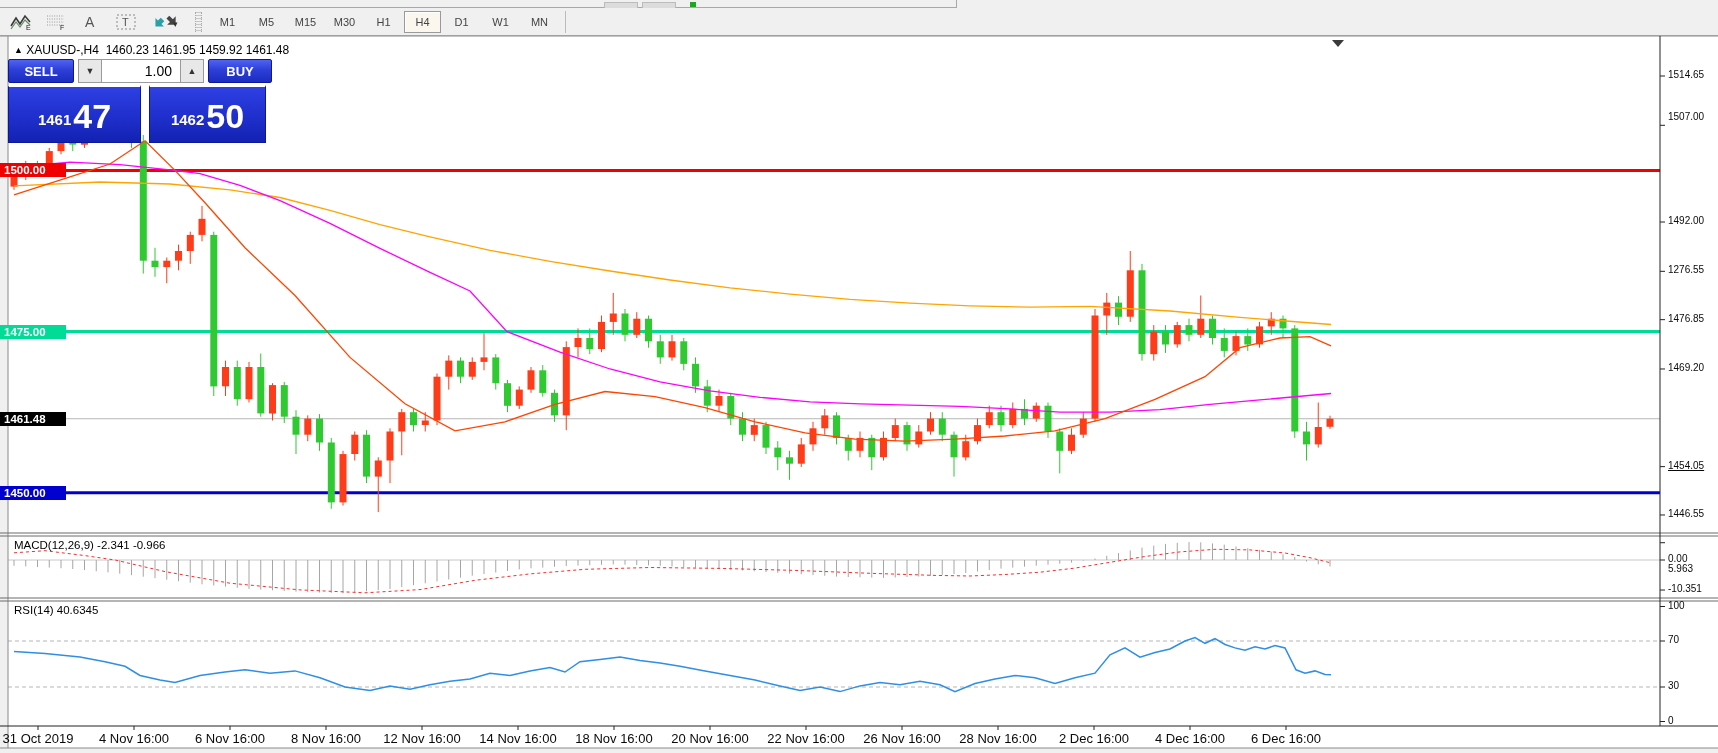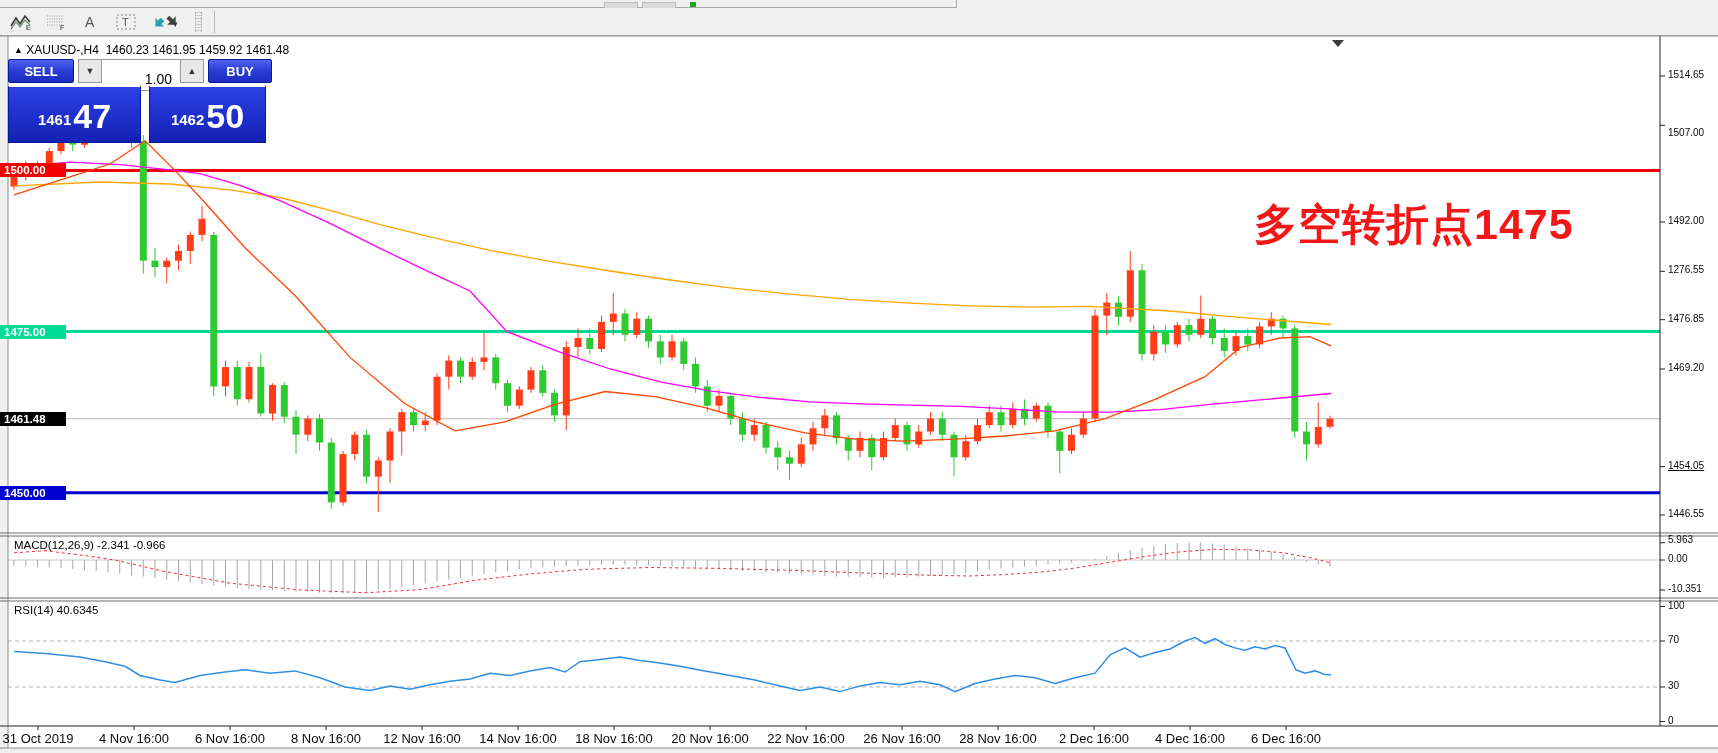--- a/index.html
+++ b/index.html
@@ -38,21 +38,21 @@
   #trade-panel{position:absolute;left:8px;top:59px;width:290px;height:72px;}
   #tp-row1{display:flex;height:24px;}
   .tp-btn{height:24px;border:1px solid #0a1899;border-radius:2px;color:#fff;font-size:13px;font-weight:bold;
       background:linear-gradient(#5063f2 0%,#2d3fd8 45%,#1c2cc0 100%);display:flex;align-items:center;justify-content:center;}
   #sell-btn{width:66px;}
   #buy-btn{width:64px;margin-left:4px;}
   #vol-box{display:flex;height:24px;margin-left:4px;}
   .vol-arrow{width:24px;height:24px;background:#e8e8e8;border:1px solid #9a9a9a;font-size:9px;color:#333;
       display:flex;align-items:center;justify-content:center;padding:0;}
   #vol-input{width:70px;height:22px;border:1px solid #9a9a9a;border-left:none;border-right:none;
-      font-size:14px;text-align:right;padding:8px 8px 0 0;font-family:"Liberation Sans",sans-serif;}
+      font-size:14px;text-align:right;padding:0 8px 0 0;font-family:"Liberation Sans",sans-serif;}
   #tp-row2{display:flex;margin-top:2px;}
   .quote-box{height:44px;color:#fff;background:linear-gradient(#2e40e4 0%,#1f2fcc 55%,#1322b2 100%);
       border:1px solid #0a1899;border-top:2px solid #ffffff;display:flex;align-items:flex-end;justify-content:center;padding-bottom:11px;}
   #bid-box{width:131px;}
   #ask-box{width:115px;margin-left:8px;}
   .q-small{font-size:15px;font-weight:bold;margin:0 2px 3px 0;}
   .q-big{font-size:34px;font-weight:bold;line-height:30px;}
 </style>
 </head>
 <body>
@@ -96,20 +96,31 @@
       </svg>
     </div>
     <div class="tb-icon" style="width:34px">
       <svg width="30" height="18" viewBox="0 0 30 18">
         <path d="M4,10 L10,4 L10,7.5 L14,7.5 L14,12.5 L10,12.5 L10,16 Z" transform="rotate(-45 9 10)" fill="#2aa0a8"></path>
         <path d="M10,4 L16,10 L12,10 L12,15 L8,15 L8,10 L4,10 Z" transform="translate(8,-1) rotate(135 12 10)" fill="#444"></path>
         <text x="23" y="14" font-size="9" fill="#333">▾</text>
       </svg>
     </div>
     <div class="tb-grip"></div>
+    <div id="tf-buttons" style="display:flex;align-items:center;">
+        <div class="tf-btn">M1</div>
+        <div class="tf-btn">M5</div>
+        <div class="tf-btn">M15</div>
+        <div class="tf-btn">M30</div>
+        <div class="tf-btn">H1</div>
+        <div class="tf-btn active">H4</div>
+        <div class="tf-btn">D1</div>
+        <div class="tf-btn">W1</div>
+        <div class="tf-btn">MN</div>
+      </div>
     <div class="tb-sep"></div>
   </div>
 
   <div id="chart-bg"></div>
   <svg id="chart-svg" width="1718" height="753">
       <line x1="8" y1="170.43390000000056" x2="1660" y2="170.43390000000056" stroke="#f00000" stroke-width="3"></line>
       <line x1="8" y1="331.58390000000054" x2="1660" y2="331.58390000000054" stroke="#00dc96" stroke-width="3"></line>
       <line x1="8" y1="418.73382000000043" x2="1660" y2="418.73382000000043" stroke="#b8b8b8" stroke-width="1"></line>
       <line x1="8" y1="492.7339000000006" x2="1660" y2="492.7339000000006" stroke="#0000d0" stroke-width="3"></line>
       <g>
@@ -528,39 +539,38 @@
         <span class="q-small">1461</span>
         <span class="q-big">47</span>
       </div>
       <div class="quote-box" id="ask-box">
         <span class="q-small">1462</span>
         <span class="q-big">50</span>
       </div>
     </div>
   </div>
 
-  <div id="annotation">多空转折点1475</div>
 
   <div class="ind-label" style="top:539px;">MACD(12,26,9) -2.341 -0.966</div>
   <div class="ind-label" style="top:604px;">RSI(14) 40.6345</div>
 
   <div id="gen-labels">
       <div class="axis-label" style="left: 1668px; top: 69px;">1514.65</div>
-      <div class="axis-label" style="left: 1668px; top: 127px;">1507.00</div>
+      <div class="axis-label" style="left: 1668px; top: 111px;">1507.00</div>
       <div class="axis-label" style="left: 1668px; top: 215.002px;">1492.00</div>
       <div class="axis-label" style="left: 1668px; top: 264.314px;">1276.55</div>
       <div class="axis-label" style="left: 1668px; top: 312.659px;">1476.85</div>
       <div class="axis-label" style="left: 1668px; top: 361.971px;">1469.20</div>
       <div class="axis-label" style="left: 1668px; top: 459.628px; text-decoration: underline;">1454.05</div>
       <div class="axis-label" style="left: 1668px; top: 507.973px;">1446.55</div>
       <div class="axis-tag" style="left: 0px; top: 163.434px; background: rgb(240, 0, 0); color: rgb(255, 255, 255);">1500.00</div>
       <div class="axis-tag" style="left: 0px; top: 324.584px; background: rgb(0, 220, 150); color: rgb(255, 255, 255);">1475.00</div>
       <div class="axis-tag" style="left: 0px; top: 411.734px; background: rgb(0, 0, 0); color: rgb(255, 255, 255);">1461.48</div>
       <div class="axis-tag" style="left: 0px; top: 485.734px; background: rgb(0, 0, 208); color: rgb(255, 255, 255);">1450.00</div>
-      <div class="axis-label" style="left: 1668px; top: 534px;">5.963</div>
+      <div class="axis-label" style="left: 1668px; top: 563px;">5.963</div>
       <div class="axis-label" style="left: 1668px; top: 553px;">0.00</div>
       <div class="axis-label" style="left: 1668px; top: 583.018px;">-10.351</div>
       <div class="axis-label" style="left: 1668px; top: 599.5px;">100</div>
       <div class="axis-label" style="left: 1668px; top: 634px;">70</div>
       <div class="axis-label" style="left: 1668px; top: 680px;">30</div>
       <div class="axis-label" style="left: 1668px; top: 714.5px;">0</div>
       <div class="time-label" style="left: 38px; top: 731px;">31 Oct 2019</div>
       <div class="time-label" style="left: 134px; top: 731px;">4 Nov 16:00</div>
       <div class="time-label" style="left: 230px; top: 731px;">6 Nov 16:00</div>
       <div class="time-label" style="left: 326px; top: 731px;">8 Nov 16:00</div>

